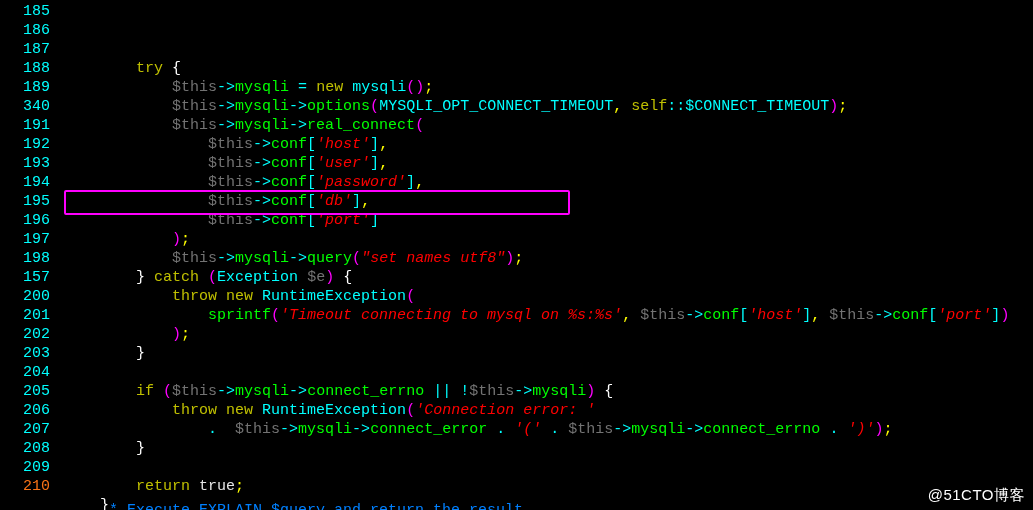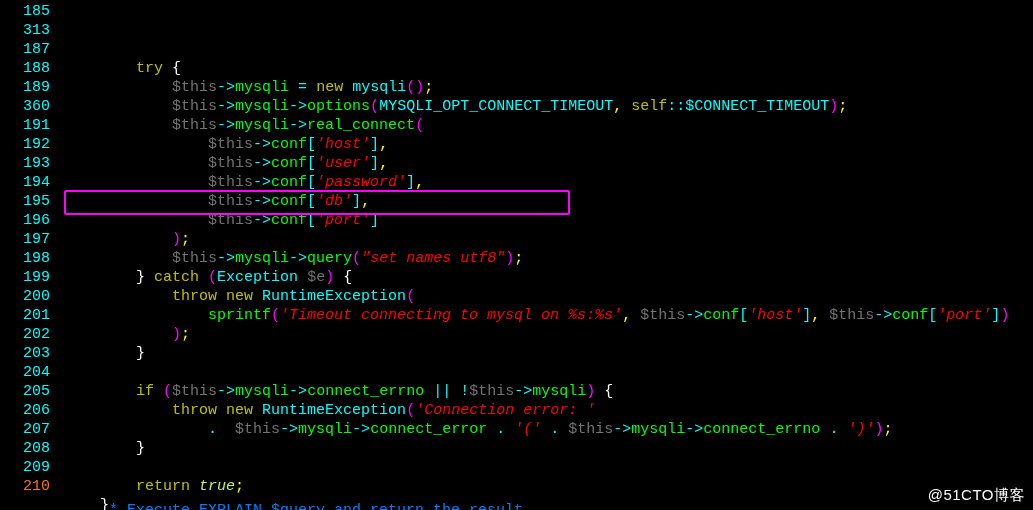--- a/index.html
+++ b/index.html
@@ -41,21 +41,21 @@
   .paren{ color: #ff00ff; } 
   .brace{ color: #ffffff; } 
   .brack{ color: #00ffff; } 
   .punc { color: #ffff00; } 
   .str  { color: #ff0000; font-style: italic; } 
   .var  { color: #737373; } 
   .fn   { color: #00ff00; } 
   .prop { color: #00ff00; } 
   .cls  { color: #00ffff; } 
   .const{ color: #00ffff; margin-top: 16px; } 
-  .bool { color: #bef264; font-style: italic; } 
+  .bool { color: #e5e5e5; } 
   .plain{ color: #ffffff; }
 
   .highlight-box {
     position: absolute;
     border: 2px solid #ff00ff;
     border-radius: 2px;
     left: 6px;
     top: 188px; 
     width: 502px;
     height: 21px;
@@ -78,34 +78,34 @@
     color: #0080ff;
     white-space: pre;
   }
 </style>
 </head>
 <body>
 
 <div class="editor">
   <div class="gutter">
       <div class="ln">185</div>
-      <div class="ln">313</div>
+      <div class="ln">186</div>
       <div class="ln">187</div>
       <div class="ln">188</div>
       <div class="ln">189</div>
-      <div class="ln">360</div>
+      <div class="ln">340</div>
       <div class="ln">191</div>
       <div class="ln">192</div>
       <div class="ln">193</div>
       <div class="ln">194</div>
       <div class="ln">195</div>
       <div class="ln">196</div>
       <div class="ln">197</div>
       <div class="ln">198</div>
-      <div class="ln">199</div>
+      <div class="ln">157</div>
       <div class="ln">200</div>
       <div class="ln">201</div>
       <div class="ln">202</div>
       <div class="ln">203</div>
       <div class="ln">204</div>
       <div class="ln">205</div>
       <div class="ln">206</div>
       <div class="ln">207</div>
       <div class="ln">208</div>
       <div class="ln">209</div>

